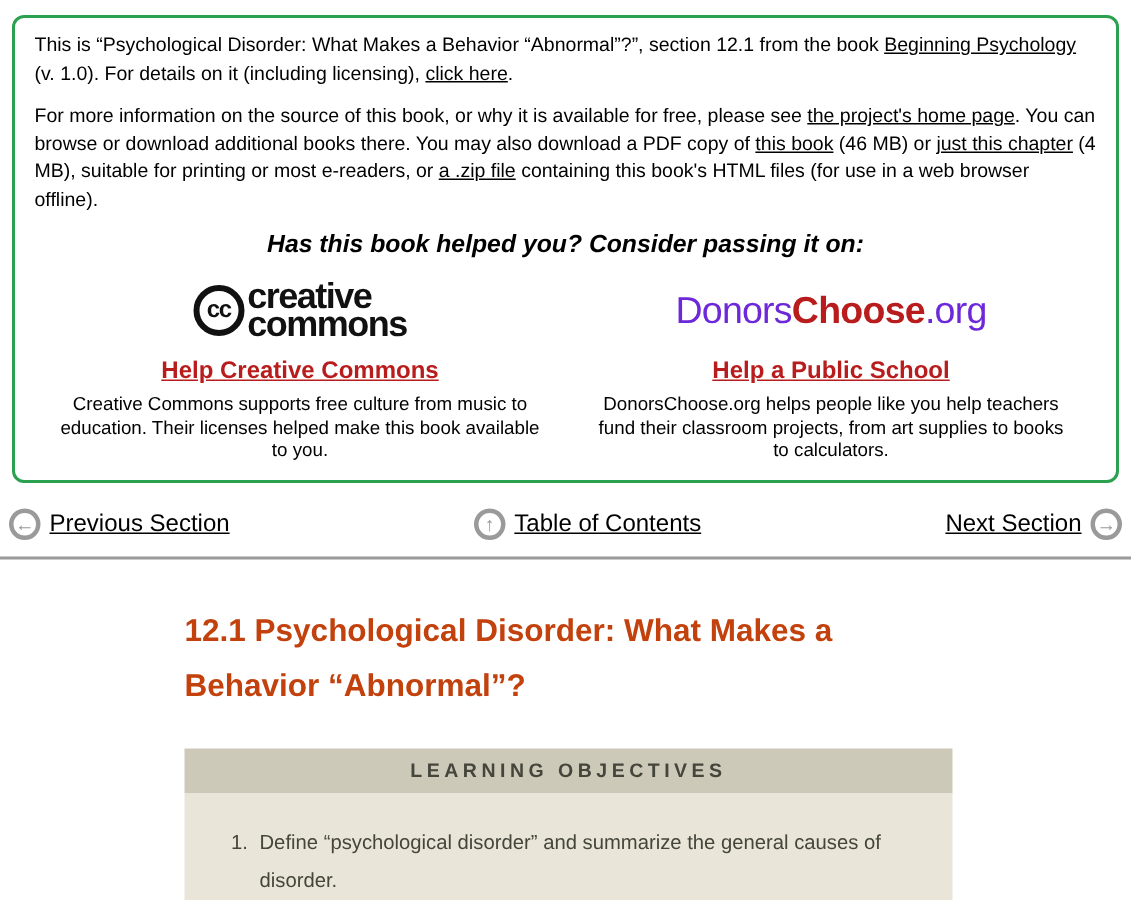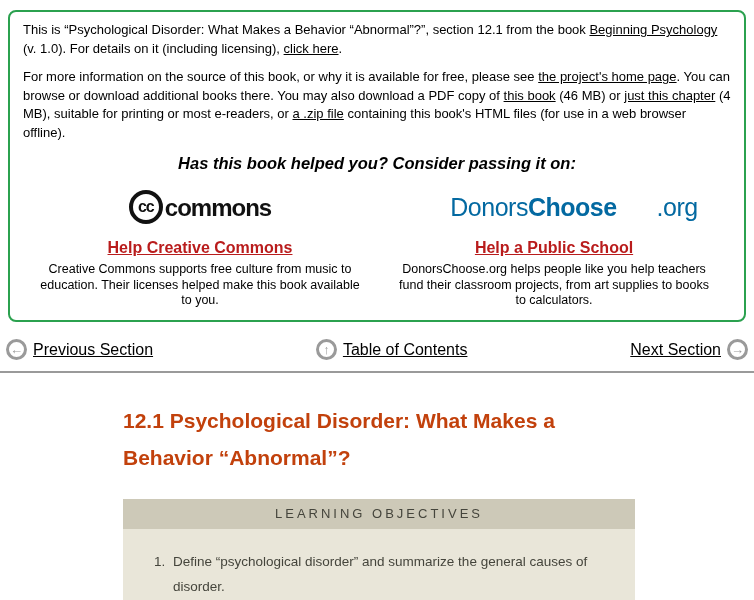--- a/index.html
+++ b/index.html
@@ -71,22 +71,22 @@
     text-align: left;
     font-weight: bold;
     font-size: 24px;
     line-height: 19px;
     letter-spacing: -1px;
     color: #111;
   }
 
   
   .dc-logo { font-size: 25px; letter-spacing: -0.5px; }
-  .dc-dark { color: #0369a1; margin-left: 40px; }
-  .dc-light { color: #0369a1; font-weight: bold; }
+  .dc-dark { color: #6d28d9; }
+  .dc-light { color: #b91c1c; font-weight: bold; }
 
   .help-link {
     display: inline-block;
     font-weight: bold;
     font-size: 16px;
     color: #b91c1c;
     margin: 8px 0 5px;
   }
   .help-desc {
     font-size: 12.5px;
@@ -142,21 +142,21 @@
     line-height: 37px;
   }
   .lo-box { margin-top: 23px; }
   .lo-header {
     background: #cdc9b8;
     height: 30px;
     display: flex;
     align-items: center;
     justify-content: center;
     font-size: 13px;
-    font-weight: normal;
+    font-weight: bold;
     letter-spacing: 3px;
     color: #45453c;
   }
   .lo-body {
     background: #e9e6d9;
     padding: 20px 28px 28px 18px;
     font-size: 13.5px;
     color: #45453c;
     line-height: 25px;
   }
@@ -174,20 +174,21 @@
   <div class="help-heading">Has this book helped you? Consider passing it on:</div>
 
   <div class="help-cols">
     <div class="help-col">
       <div class="logo-area">
         <span class="cc-logo">
           <span class="cc-circle">
               <span>cc</span>
             </span>
           <span class="cc-words">
+            <span>creative</span>
             <span>commons</span>
           </span>
         </span>
       </div>
       <a href="#" class="help-link">Help Creative Commons</a>
       <div class="help-desc">Creative Commons supports free culture from music to education. Their licenses helped make this book available to you.</div>
     </div>
 
     <div class="help-col">
       <div class="logo-area">

